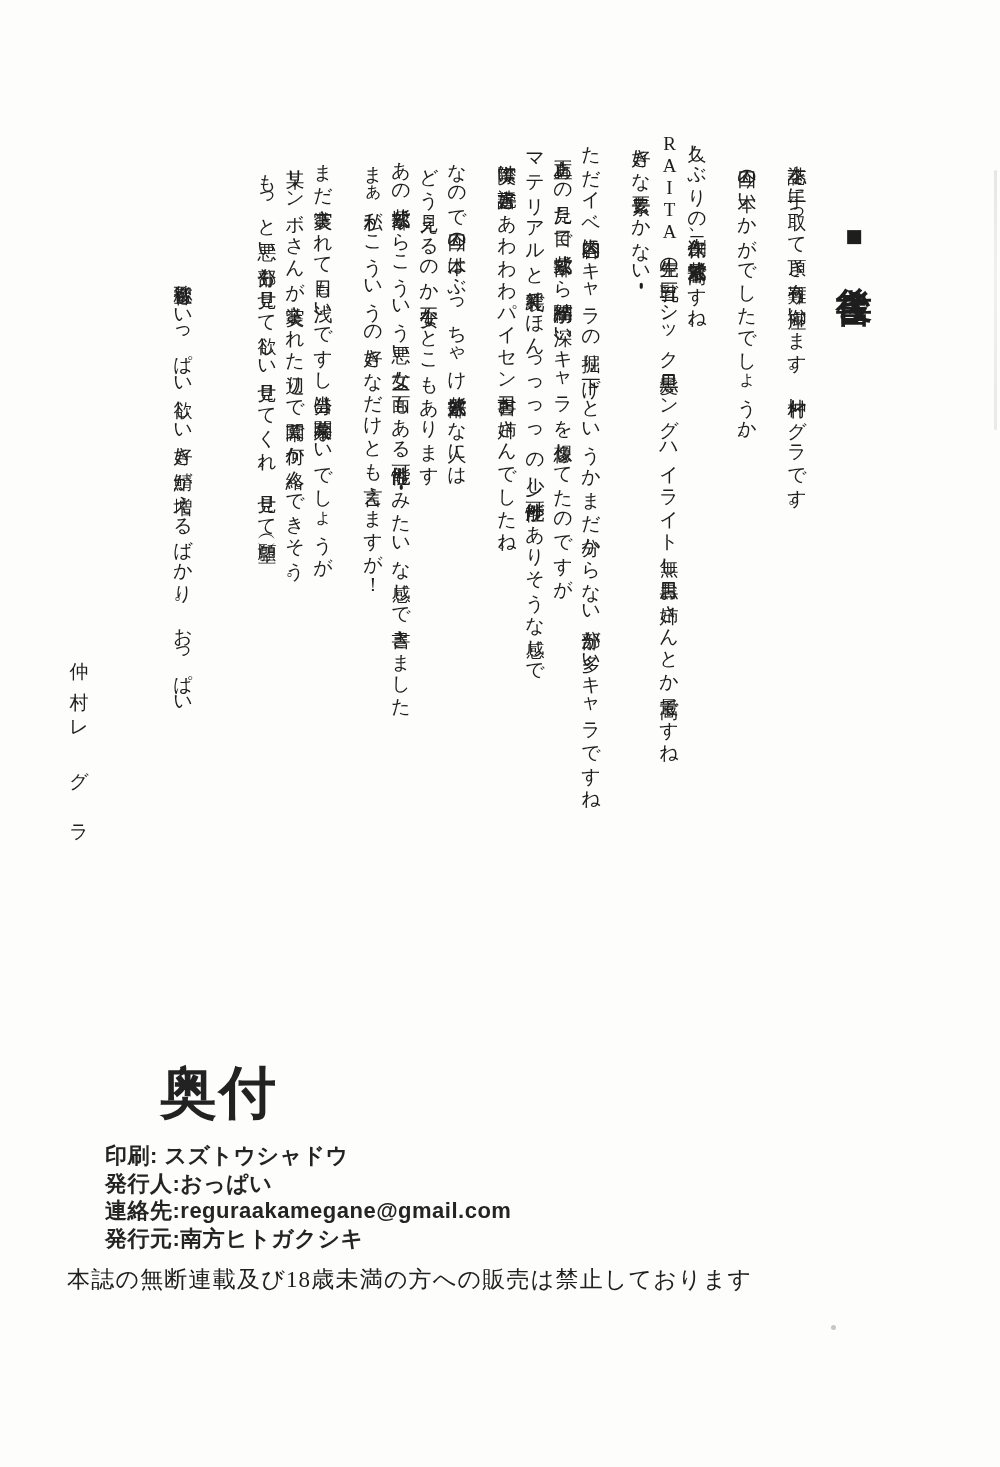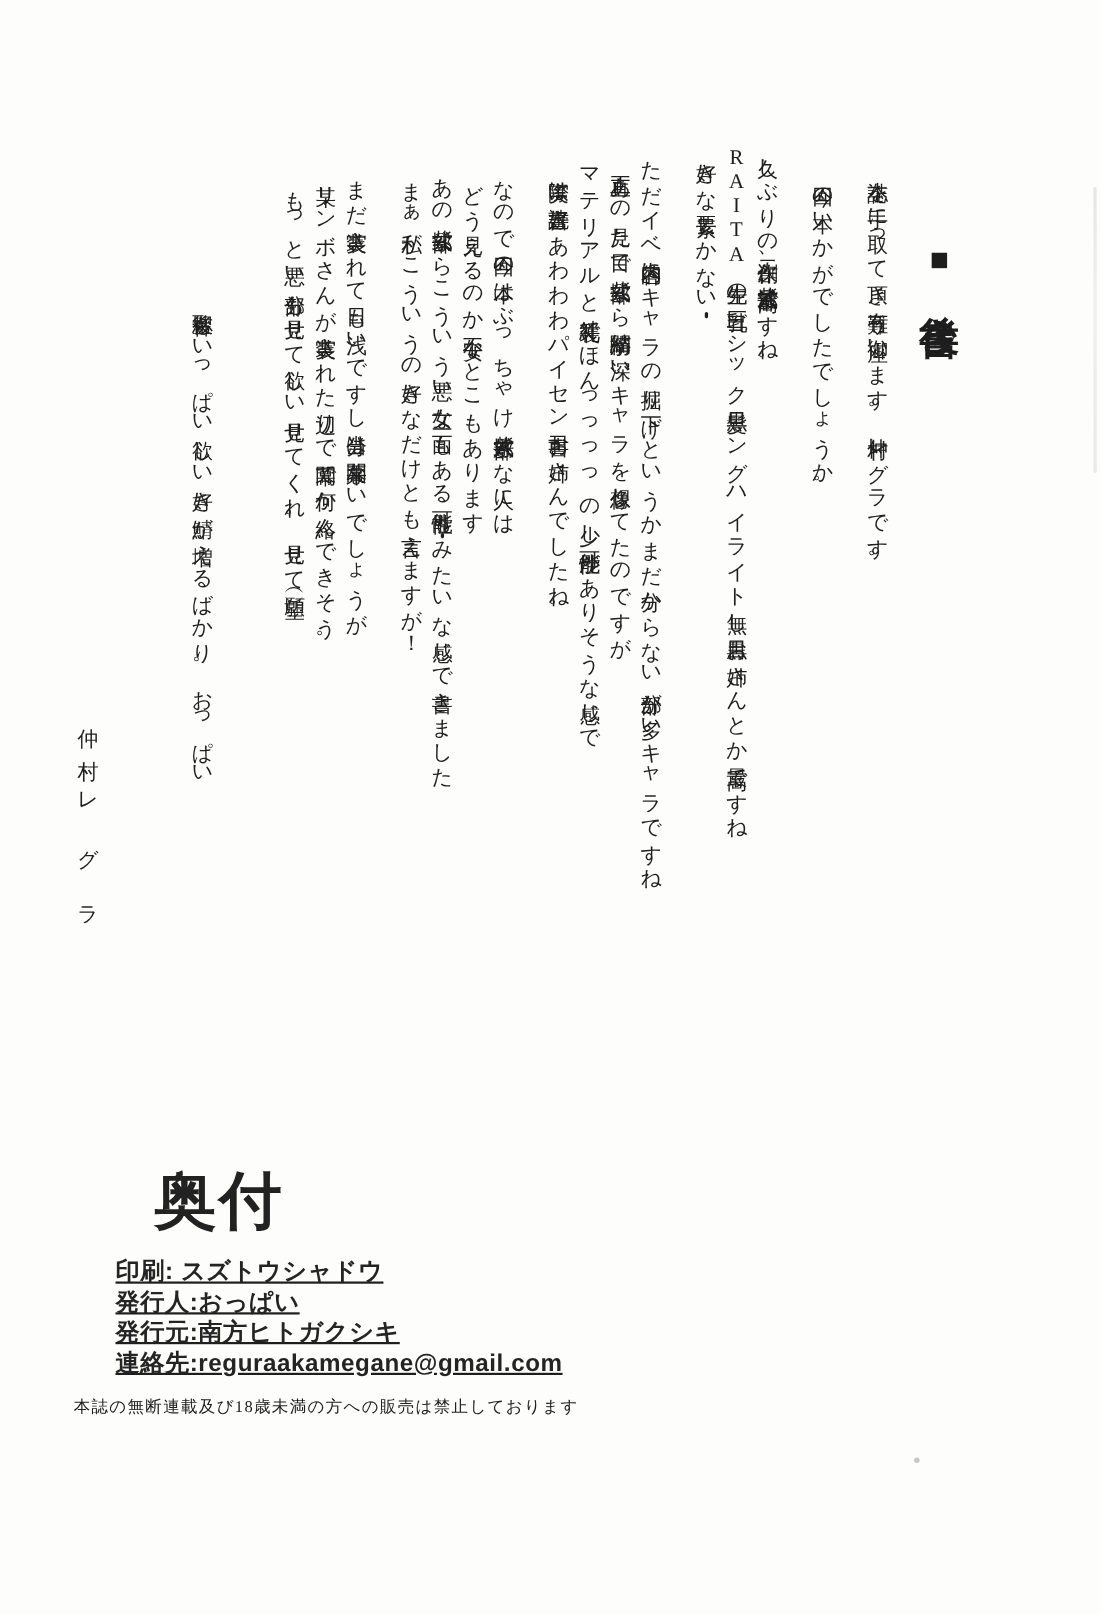--- a/index.html
+++ b/index.html
@@ -64,41 +64,40 @@
   }
 
   
   .colophon {
     position: absolute;
     left: 67px;
     top: 1064px;
     font-family: "Liberation Sans", "DejaVu Sans", sans-serif;
   }
   .colo-heading {
-    margin: 0 0 0 73px;
+    margin: 0 0 0 93px;
     font-size: 57px;
     line-height: 57px;
     font-weight: 700;
     letter-spacing: 2px;
     color: #222;
   }
   .colo-lines {
     margin: 21px 0 0 38px;
-    text-decoration: underline;
   }
   .colo-line {
     font-size: 22px;
     line-height: 27.5px;
     font-weight: 600;
     letter-spacing: 0.5px;
     color: #242424;
   }
   .colo-notice {
     margin-top: 13px;
-    font-size: 15px;
+    font-size: 23px;
     line-height: 30px;
     letter-spacing: 1.2px;
     font-weight: 500;
     font-family: "Liberation Serif", "DejaVu Serif", serif;
     color: #202020;
   }
 
   
   .artifact-dot {
     position: absolute;
@@ -155,22 +154,22 @@
     <p class="aw-col holy" style="margin-top:140px">後聖杯もいっぱい欲しい好き鯖が増えるばかり。おっぱい</p>
 
     <p class="aw-sig" style="margin-top:517px">仲村レグラ</p>
   </div>
 
   <div class="colophon">
     <h1 class="colo-heading">奥付</h1>
     <div class="colo-lines">
       <div class="colo-line">印刷: スズトウシャドウ</div>
       <div class="colo-line">発行人:おっぱい</div>
+      <div class="colo-line">連絡先:reguraakamegane@gmail.com</div>
       <div class="colo-line">発行元:南方ヒトガクシキ</div>
-      <div class="colo-line">連絡先:reguraakamegane@gmail.com</div>
     </div>
     <div class="colo-notice">本誌の無断連載及び18歳未満の方への販売は禁止しております</div>
   </div>
 
   <div class="artifact-dot"></div>
   <div class="artifact-edge"></div>
 
 </div>
 
 </body></html>

